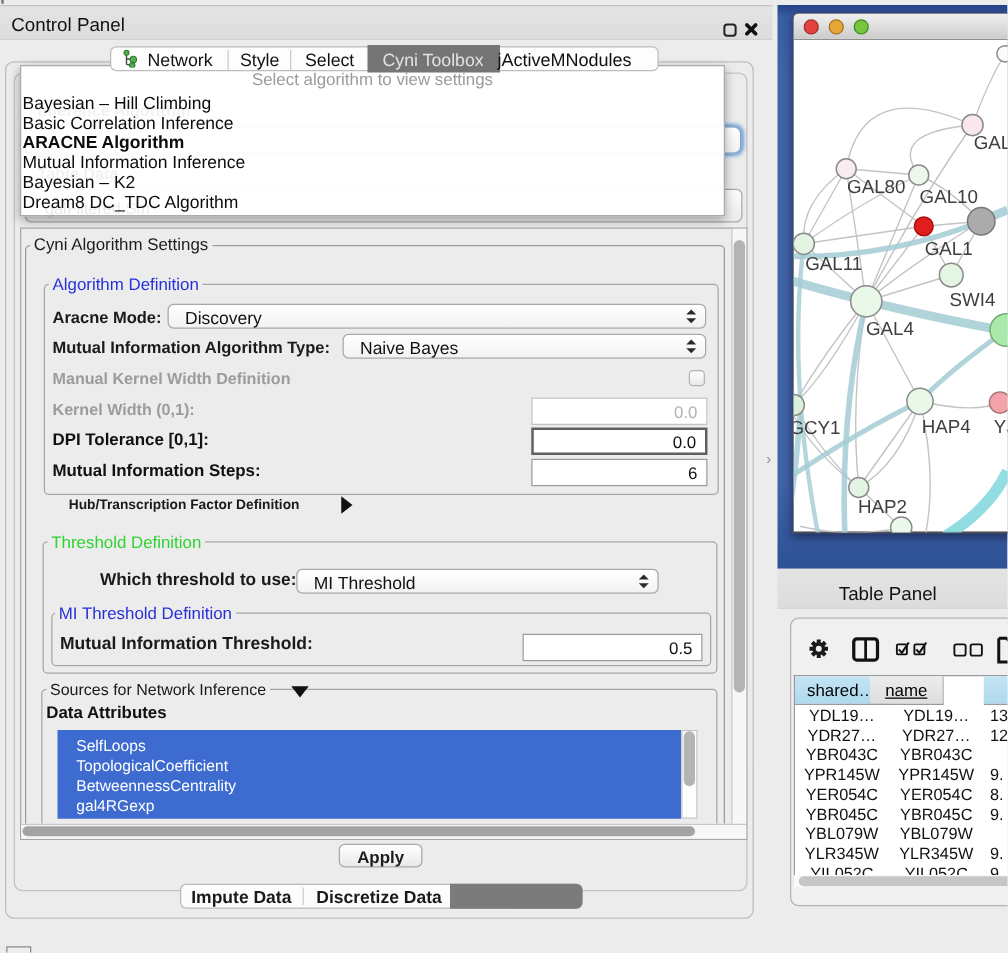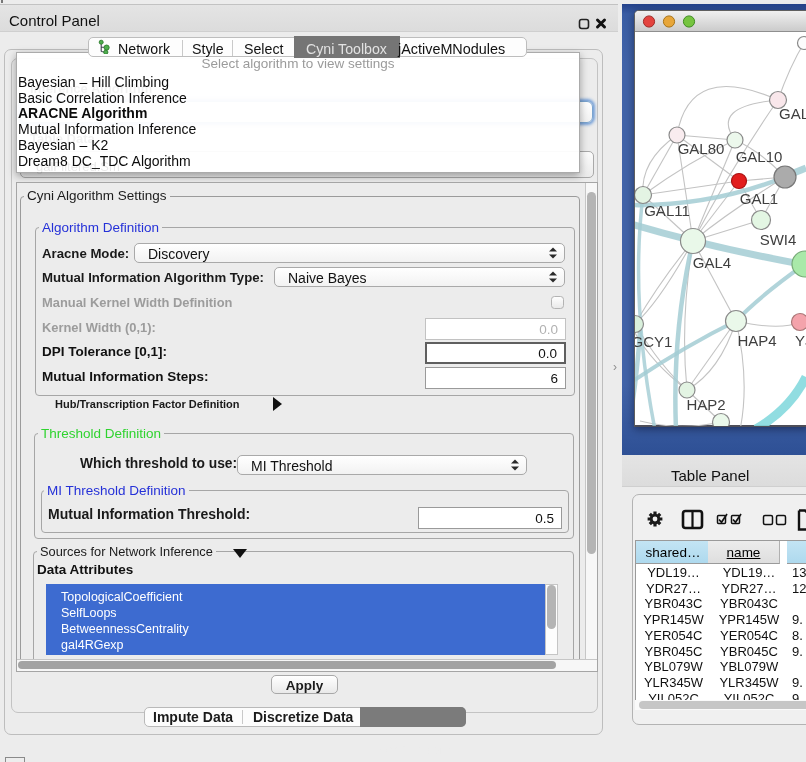--- a/index.html
+++ b/index.html
@@ -129,22 +129,22 @@
   <div class="lbl bold" style="left:31px;top:323px;font-size:14px;color:#1a1a1a;">Mutual Information Threshold:</div>
   <div class="tfield" style="left:401px;top:324px;width:144px;height:22px;color:#111;border-color:#9a9a9a;">0.5</div>
 
   <div class="gbox" style="left:16px;top:368px;width:541px;height:120px;"></div>
   <div class="grouplab" style="left:20px;top:361px;color:#1a1a1a;font-size:12.8px;">Sources for Network Inference</div>
   <div class="abs" style="left:216px;top:366px;width:0;height:0;border-left:7px solid transparent;border-right:7px solid transparent;border-top:9px solid #111;"></div>
 
   <div class="lbl bold" style="left:20px;top:379px;font-size:13.5px;color:#111;">Data Attributes</div>
 
   <div class="abs" style="left:29px;top:401px;width:499px;height:71px;background:#3d6bd0;color:#fff;font-size:12.5px;padding-top:5px;">
+    <div style="height:16px;line-height:16px;padding-left:15px;">SelfLoops</div>
     <div style="height:16px;line-height:16px;padding-left:15px;">TopologicalCoefficient</div>
-    <div style="height:16px;line-height:16px;padding-left:15px;">SelfLoops</div>
     <div style="height:16px;line-height:16px;padding-left:15px;">BetweennessCentrality</div>
     <div style="height:16px;line-height:16px;padding-left:15px;">gal4RGexp</div>
   </div>
   <div class="abs" style="left:528px;top:401px;width:13px;height:71px;background:#fdfdfd;border:1px solid #c5c5c5;"></div>
   <div class="abs" style="left:530px;top:402px;width:9px;height:44px;background:#b4b4b4;border-radius:4.5px;"></div>
 </div>
 </div>
 
 <div class="abs" style="left:585px;top:183px;width:12px;height:476px;background:#f7f7f7;border-left:1px solid #c6c6c6;"></div>
 <div class="abs" style="left:586.5px;top:192px;width:9px;height:362px;background:#b4b4b4;border-radius:4.5px;"></div>
@@ -276,21 +276,21 @@
       <rect x="130.5" y="12.5" width="9" height="9" rx="1.5"></rect>
       <rect x="143.5" y="12.5" width="9" height="9" rx="1.5"></rect>
     </g>
 
     <path d="M166 7.5 L172 7.5 L178 13 M166 7.5 L166 26.5 L178 26.5" fill="none" stroke="#111" stroke-width="2.4"></path>
   </svg>
 
   <div class="abs" style="left:2px;top:45px;width:178px;height:167px;background:#fff;border-top:1px solid #9a9a9a;border-left:1px solid #9a9a9a;overflow:hidden;" id="tbl">
       <div style="position:absolute;left:0;top:0;width:178px;height:23px;">
         <div style="position:absolute;left:0;top:0;width:75px;height:23px;background:linear-gradient(#c3e4f4,#aed9ee);border-right:1px solid #9ab5c2;border-bottom:1px solid #9a9a9a;text-align:center;font-size:13.5px;padding-top:4px;">shared…</div>
-        <div style="position:absolute;left:72px;top:0;width:72px;height:23px;background:linear-gradient(#ececec,#dedede);border-right:1px solid #b0b0b0;border-bottom:1px solid #9a9a9a;text-align:center;font-size:13.5px;padding-top:4px;text-decoration:underline;">name</div>
+        <div style="position:absolute;left:60px;top:0;width:59px;height:23px;background:linear-gradient(#ececec,#dedede);border-right:1px solid #b0b0b0;border-bottom:1px solid #9a9a9a;text-align:center;font-size:13.5px;padding-top:4px;text-decoration:underline;">name</div>
         <div style="position:absolute;left:151px;top:0;width:27px;height:23px;background:linear-gradient(#c3e4f4,#aed9ee);border-bottom:1px solid #9a9a9a;"></div>
       </div>
       <div style="position:absolute;left:0;top:24.0px;width:178px;height:15.7px;font-size:13px;color:#111;">
         <div style="position:absolute;left:0;width:75px;text-align:center;">YDL19…</div>
         <div style="position:absolute;left:76px;width:74px;text-align:center;">YDL19…</div>
         <div style="position:absolute;left:156px;">13</div>
       </div>
       <div style="position:absolute;left:0;top:39.7px;width:178px;height:15.7px;font-size:13px;color:#111;">
         <div style="position:absolute;left:0;width:75px;text-align:center;">YDR27…</div>
         <div style="position:absolute;left:76px;width:74px;text-align:center;">YDR27…</div>

